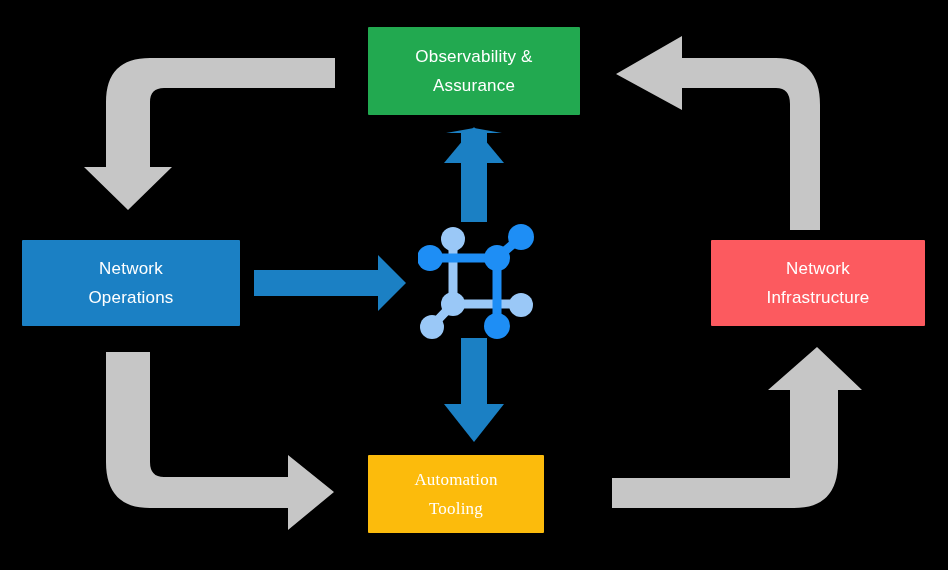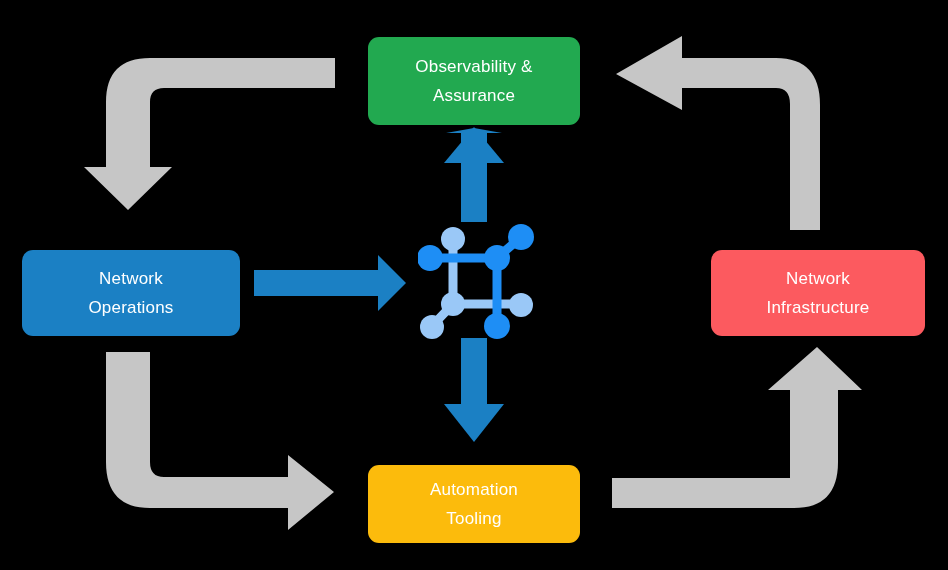--- a/index.html
+++ b/index.html
@@ -30,25 +30,24 @@
     position: absolute;
     display: flex;
     align-items: center;
     justify-content: center;
     text-align: center;
     color: #ffffff;
     font-size: 17px;
     line-height: 29px;
     font-weight: 400;
     letter-spacing: 0.2px;
-    border-radius: 11px;
+    border-radius: 1px;
     box-sizing: border-box;
     padding: 0 10px;
     white-space: pre-line;
-    margin-top: 10px;
   }
   #box-observability {
     left: 368px;
     top: 27px;
     width: 212px;
     height: 88px;
     background: #22a950;
   }
   #box-network-operations {
     left: 22px;
@@ -60,23 +59,24 @@
   #box-network-infrastructure {
     left: 711px;
     top: 240px;
     width: 214px;
     height: 86px;
     background: #fc5a5f;
   }
   #box-automation-tooling {
     left: 368px;
     top: 455px;
-    width: 212px;
+    width: 176px;
     height: 78px;
     background: #fcbb0c;
+    font-family: Liberation Serif, serif;
   }
   #center-icon {
     position: absolute;
     left: 418px;
     top: 222px;
     width: 120px;
     height: 118px;
   }
 </style>
 </head>

